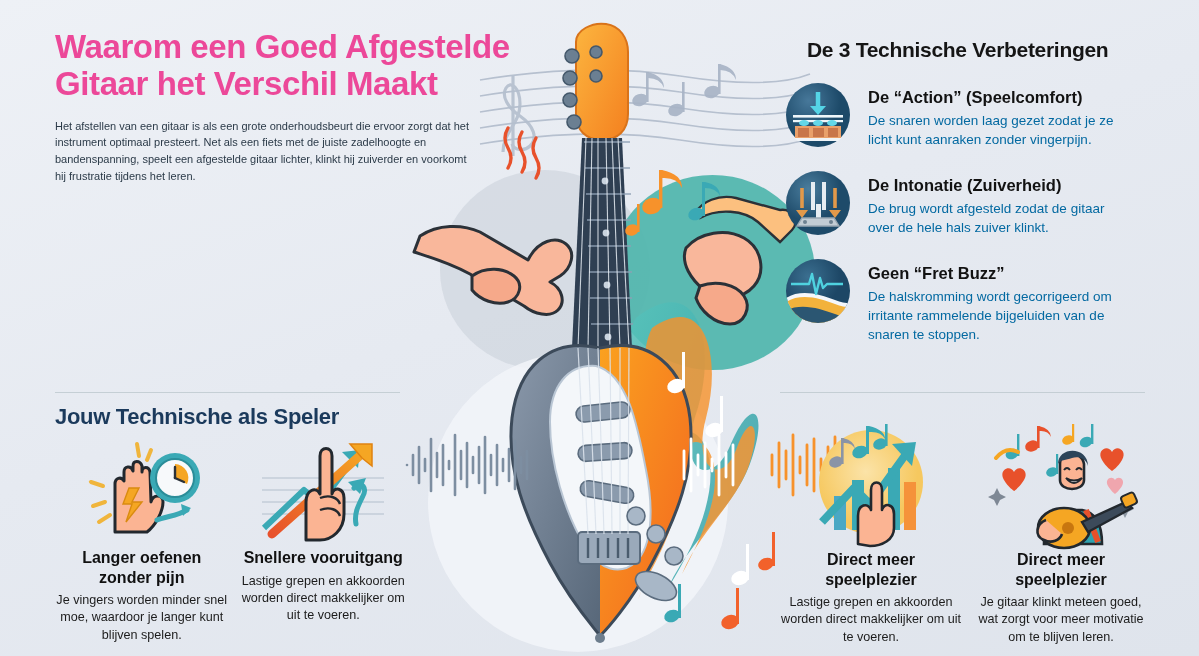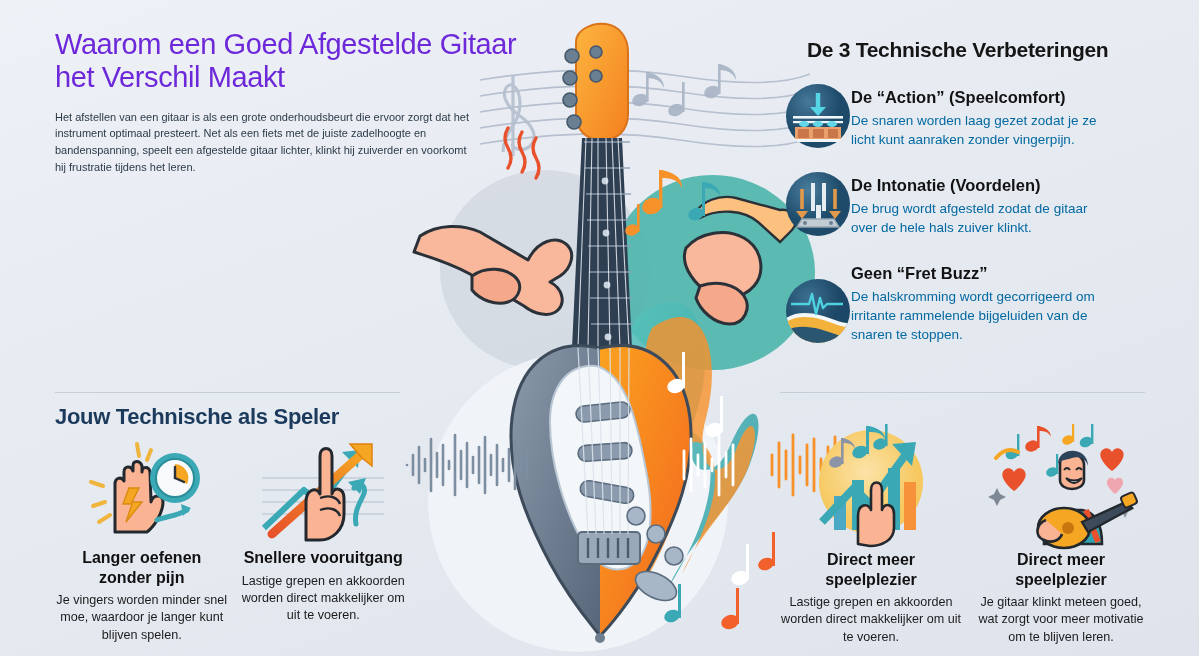--- a/index.html
+++ b/index.html
@@ -35,36 +35,36 @@
   .guitar { position:absolute; left:400px; top:18px; width:400px; height:638px; }
 
   
   .wave { position:absolute; }
   .wave-left { left:405px; top:425px; width:135px; height:80px; }
   .wave-right { left:680px; top:425px; width:190px; height:80px; }
 
   
   .hero { position:absolute; left:55px; top:28px; width:500px; }
   .hero h1 {
-    font-size:29px; line-height:1.13; font-weight:normal;
-    color:#6d28d9; letter-spacing:-.4px;
+    font-size:33px; line-height:1.13; font-weight:bold;
+    color:#ec4899; letter-spacing:-.4px;
   }
   .hero p {
     margin-top:15px; font-size:11px; line-height:1.52;
     color:#2b3a48; max-width:420px;
   }
 
   
   .tech { position:absolute; left:785px; top:38px; width:375px; }
   .tech > h2 {
     font-size:21px; font-weight:bold; color:#151515;
     letter-spacing:-.3px; margin-left:22px; margin-bottom:18px;
     white-space:nowrap;
   }
-  .tech-item { display:flex; align-items:flex-end; margin-bottom:19px; }
+  .tech-item { display:flex; align-items:flex-start; gap:17px; margin-bottom:19px; }
   .tech-icon {
     flex:0 0 66px; width:66px; height:66px; border-radius:50%;
     position:relative; overflow:hidden; margin-top:2px;
   }
   .tech-txt { padding-top:8px; }
   .tech-txt h3 {
     font-size:16.5px; font-weight:bold; color:#121212; line-height:1.2;
     margin-bottom:3px; white-space:nowrap;
   }
   .tech-txt p { font-size:13.5px; line-height:1.42; color:#0369a1; max-width:262px; }
@@ -438,21 +438,21 @@
               <path d="M50 18 L50 38"></path>
           </g>
           <path d="M11 40 L23 40 L17 48 Z" fill="#e2994a"></path>
           <path d="M44 40 L56 40 L50 48 Z" fill="#e2994a"></path>
           <path d="M12 56 L54 56 L49 48 L17 48 Z" fill="#c2ccd4" stroke="#98a7b2" stroke-width="1.4"></path>
           <circle cx="20" cy="52" r="2" fill="#6d8190"></circle>
             <circle cx="46" cy="52" r="2" fill="#6d8190"></circle>
         </svg>
       </div>
       <div class="tech-txt">
-        <h3>De Intonatie (Voordelen)</h3>
+        <h3>De Intonatie (Zuiverheid)</h3>
         <p>De brug wordt afgesteld zodat de gitaar over de hele hals zuiver klinkt.</p>
       </div>
     </div>
 
     <div class="tech-item">
       <div class="tech-icon">
         <svg width="66" height="66" viewBox="0 0 66 66">
           <defs>
             <radialGradient id="tg3" cx="35%" cy="28%">
               <stop offset="0%" stop-color="#3b6f90"></stop>

